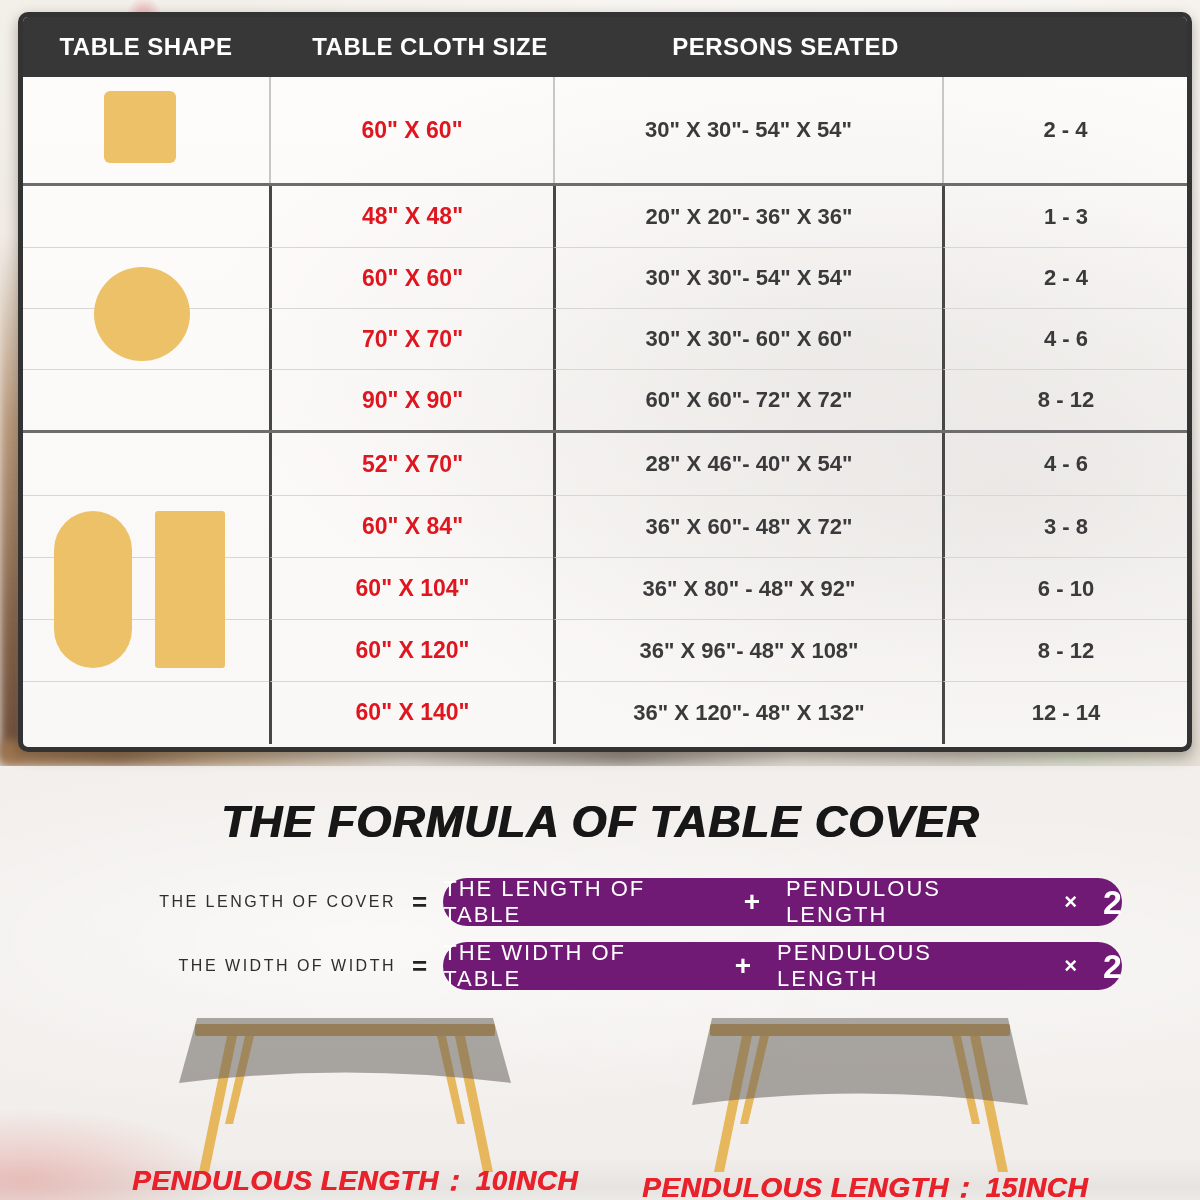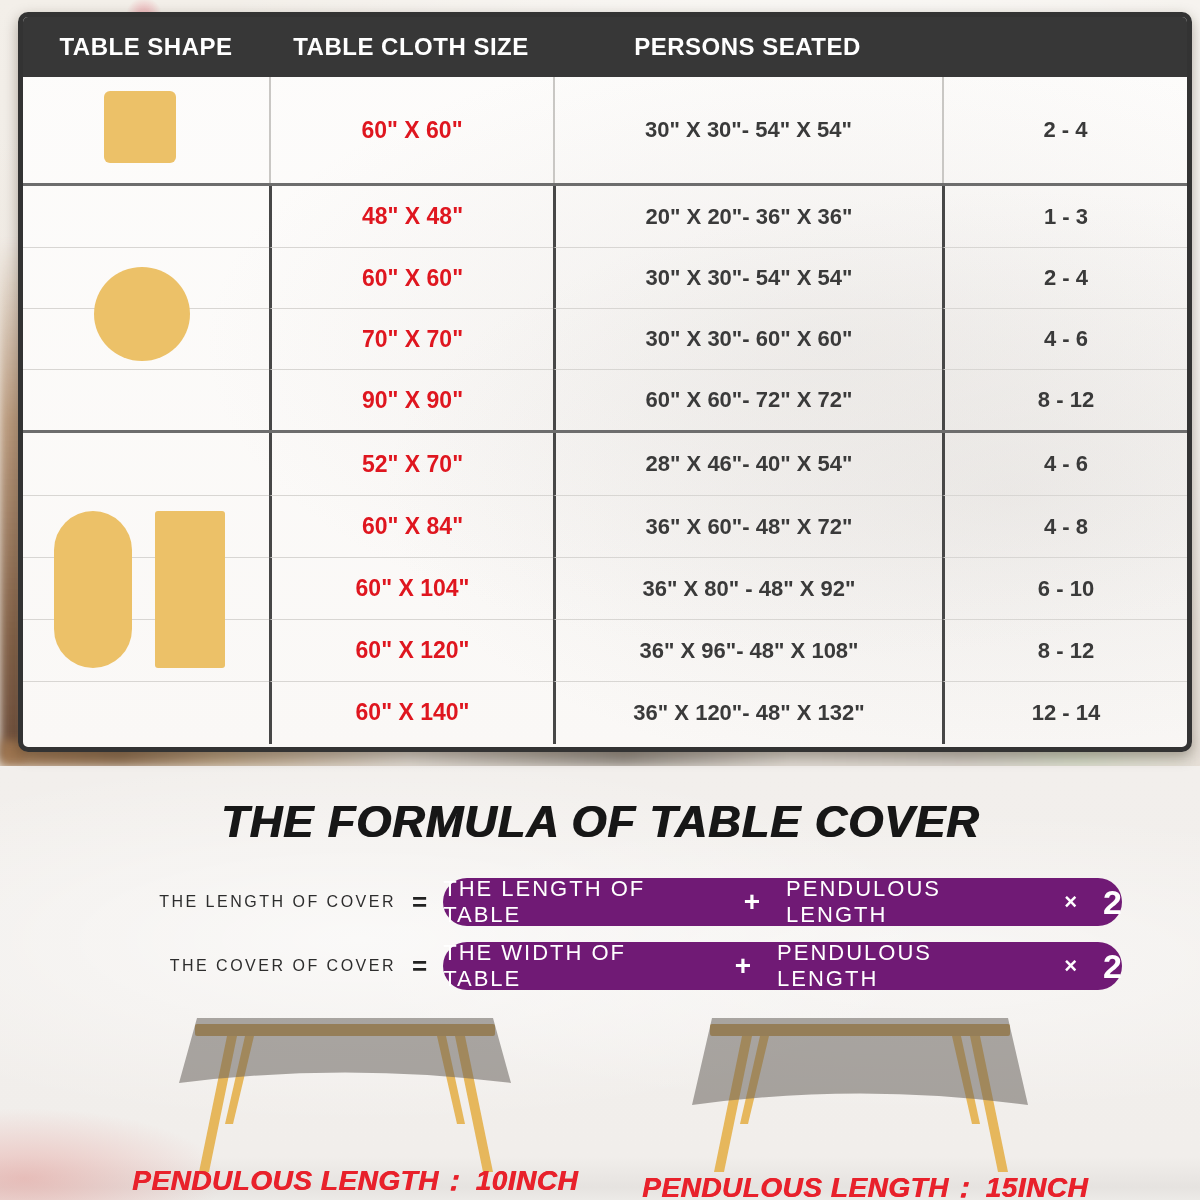--- a/index.html
+++ b/index.html
@@ -26,21 +26,21 @@
 
   
   .chart-card{position:absolute;left:18px;top:12px;width:1164px;height:730px;
     border:5px solid #333;border-radius:10px;overflow:hidden;
     background:
       radial-gradient(ellipse at 70% 45%, rgba(210,205,200,.25), transparent 55%),
       radial-gradient(ellipse at 85% 65%, rgba(200,196,192,.25), transparent 45%),
       linear-gradient(180deg,#fdfcfb 0%,#faf8f6 100%);
     box-shadow:0 5px 14px rgba(40,25,10,.35);}
   .thead{display:grid;grid-template-columns:246px 284px 389px auto;height:60px;
-    background:#373737;align-items:center;}
+    background:#373737;align-items:center;gap:19px;}
   .thead div{color:#fff;font-weight:700;font-size:24px;letter-spacing:.5px;text-align:center;}
   .tgroup{position:relative;}
   .tgroup.sep{border-top:3px solid #6d6d6d;}
   .trow{display:grid;grid-template-columns:246px 284px 389px auto;align-items:center;}
   .trow + .trow .cell{border-top:1px solid #d8d6d3;}
   .cell{height:100%;display:flex;align-items:center;justify-content:center;
         font-weight:700;font-size:22px;color:#3a3a3a;}
   .cell.c2{color:#df161f;font-size:23px;}
   .tg-dark .cell.c2,.tg-dark .cell.c3,.tg-dark .cell.c4{border-left:3px solid #474747;}
   .tg-light .cell.c2,.tg-light .cell.c3,.tg-light .cell.c4{border-left:2px solid #c9c7c4;}
@@ -134,21 +134,21 @@
       <div class="trow" style="height:62px">
         <div class="cell c1"></div>
         <div class="cell c2">52" X 70"</div>
         <div class="cell c3">28" X 46"- 40" X 54"</div>
         <div class="cell c4">4 - 6</div>
       </div>
       <div class="trow" style="height:62px">
         <div class="cell c1"></div>
         <div class="cell c2">60" X 84"</div>
         <div class="cell c3">36" X 60"- 48" X 72"</div>
-        <div class="cell c4">4 - 8</div>
+        <div class="cell c4">3 - 8</div>
       </div>
       <div class="trow" style="height:62px">
         <div class="cell c1"></div>
         <div class="cell c2">60" X 104"</div>
         <div class="cell c3">36" X 80" - 48" X 92"</div>
         <div class="cell c4">6 - 10</div>
       </div>
       <div class="trow" style="height:62px">
         <div class="cell c1"></div>
         <div class="cell c2">60" X 120"</div>
@@ -172,21 +172,21 @@
     <div class="pill">
       <span class="term">THE  LENGTH  OF  TABLE</span>
       <span class="op-plus">+</span>
       <span class="term">PENDULOUS  LENGTH</span>
       <span class="op-times">×</span>
       <span class="two">2</span>
     </div>
   </div>
 
   <div class="f-row r2">
-    <div class="f-label">THE  COVER  OF  COVER</div>
+    <div class="f-label">THE  WIDTH  OF  WIDTH</div>
     <div class="f-eq">=</div>
     <div class="pill">
       <span class="term">THE  WIDTH  OF  TABLE</span>
       <span class="op-plus">+</span>
       <span class="term">PENDULOUS  LENGTH</span>
       <span class="op-times">×</span>
       <span class="two">2</span>
     </div>
   </div>
 

